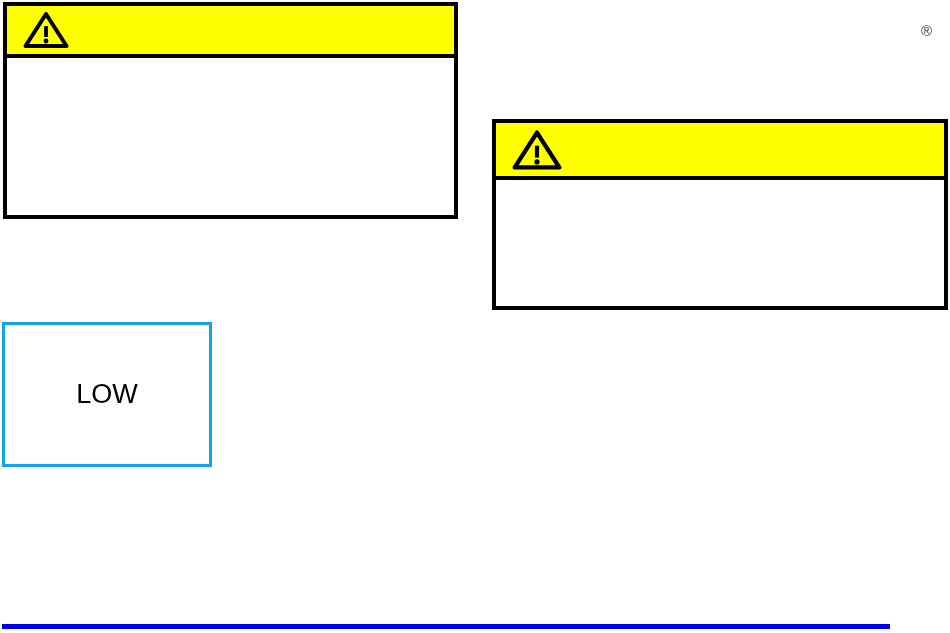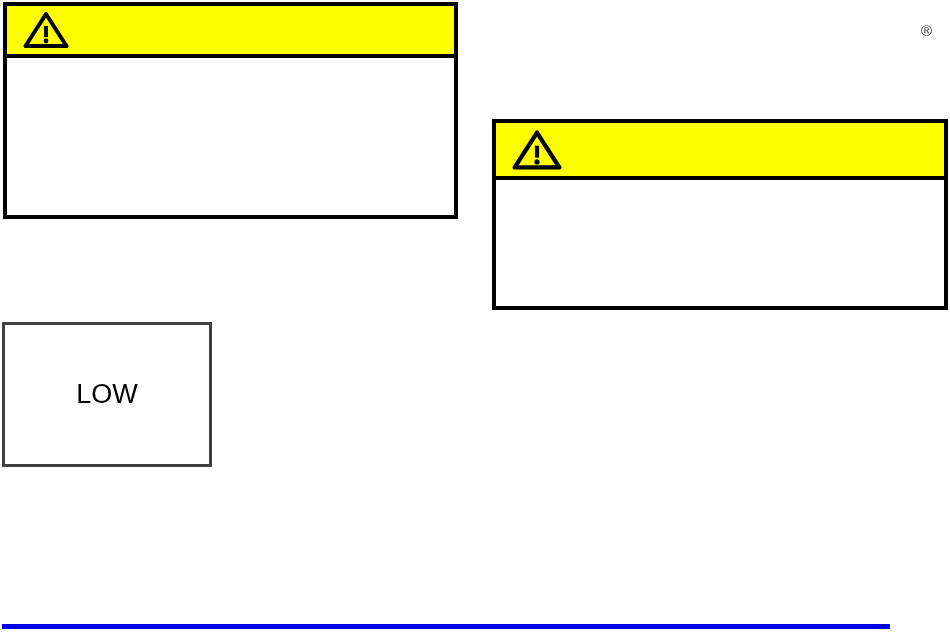--- a/index.html
+++ b/index.html
@@ -68,21 +68,21 @@
   #caution-box-2 .caution-body   { height: 130px; }
 
   
   #low-coolant-indicator {
     position: absolute;
     left: 2px;
     top: 322px;
     width: 210px;
     height: 145px;
     box-sizing: border-box;
-    border: 3px solid #404040;
+    border: 3px solid #0ea5e9;
     background: #ffffff;
     display: flex;
     flex-direction: column;
     align-items: center;
     justify-content: center;
   }
   #low-coolant-indicator .ind-line {
     font-size: 27px;
     line-height: 1.22;
     color: #000000;

